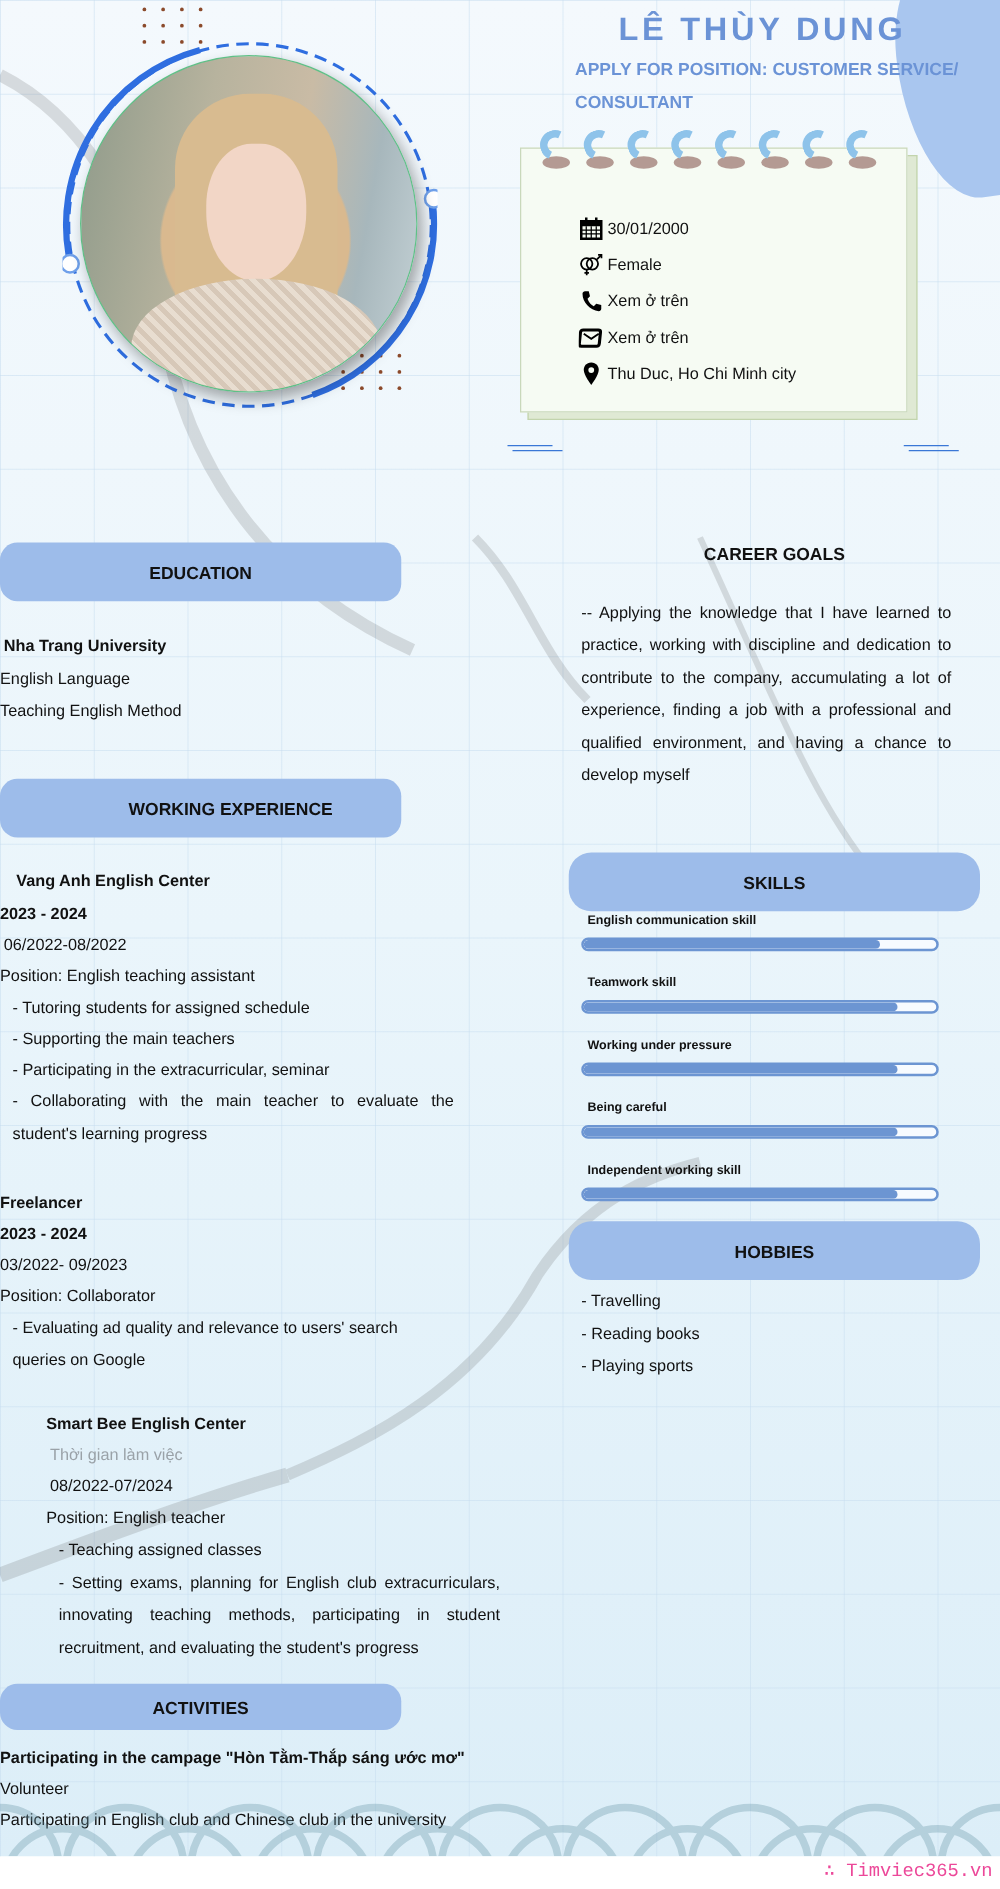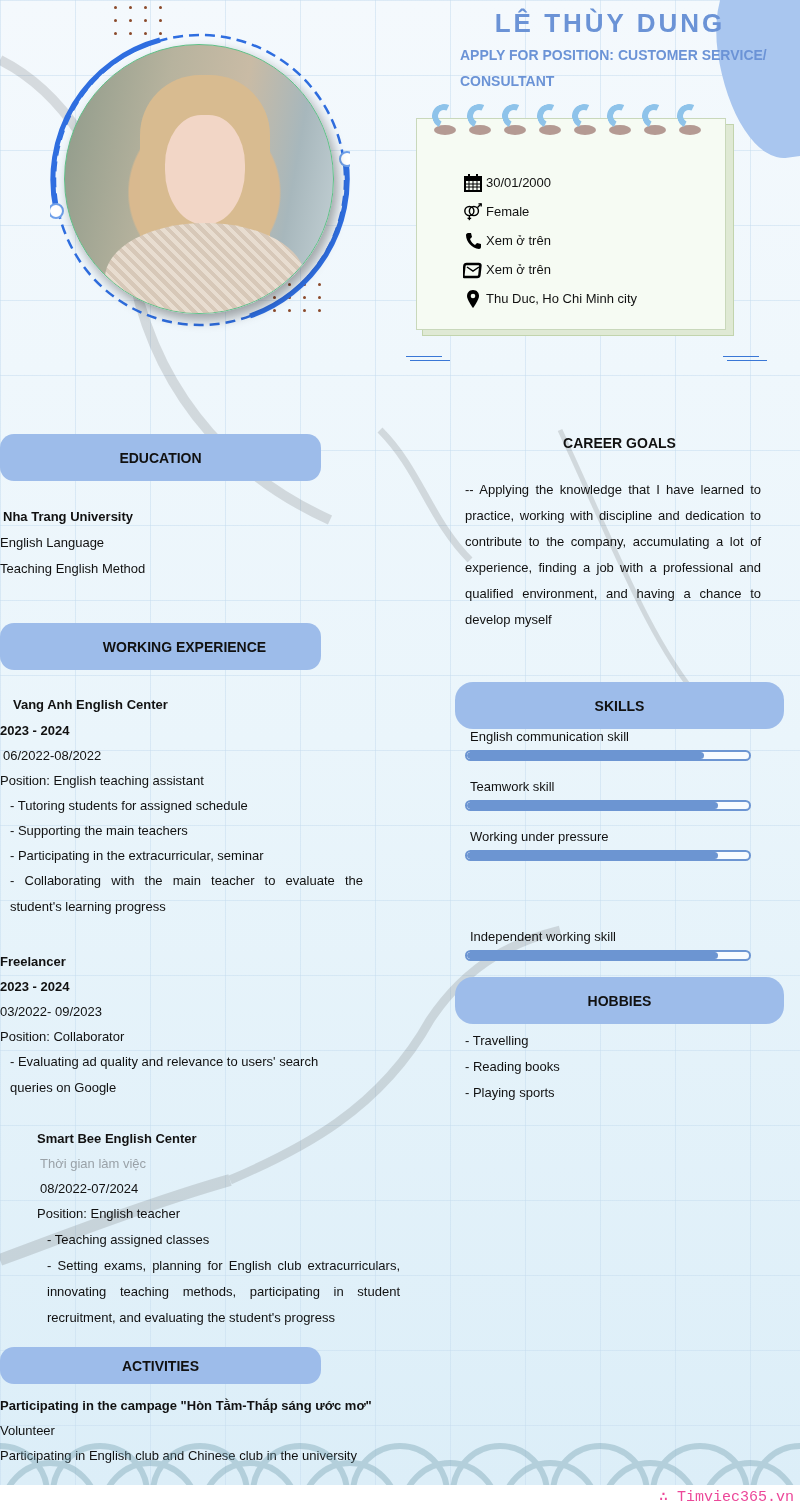--- a/index.html
+++ b/index.html
@@ -106,21 +106,21 @@
   }
 
   .txt { position: absolute; font-size: 13px; line-height: 26px; }
   .txt .b { font-weight: bold; }
   .txt .muted { color: #9aa2a8; }
   .ind { padding-left: 10px; }
   .just { text-align: justify; }
 
   
   .skill { position: absolute; left: 465px; width: 290px; }
-  .skill-label { font-size: 13px; padding-left: 5px; height: 18px; line-height: 18px; }
+  .skill-label { font-size: 10px; padding-left: 5px; height: 18px; line-height: 18px; font-weight: bold; }
   .bar {
     margin-top: 4px; width: 286px; height: 11px; border: 2px solid #6c95d2; border-radius: 6px;
     background: #f7fbff; position: relative; overflow: hidden;
   }
   .bar .fill { position: absolute; left: 0; top: 0; bottom: 0; background: #6c95d2; border-radius: 5px; }
 
   
   .scallop {
     position: absolute; left: 0; top: 1435px; width: 800px; height: 50px; overflow: hidden; opacity: 0.35;
   }
@@ -356,20 +356,26 @@
     <div class="bar">
         <div class="fill" style="width:89%"></div>
       </div>
   </div>
   <div class="skill" style="top:828px;">
     <div class="skill-label">Working under pressure</div>
     <div class="bar">
         <div class="fill" style="width:89%"></div>
       </div>
   </div>
+  <div class="skill" style="top:878px;">
+    <div class="skill-label">Being careful</div>
+    <div class="bar">
+        <div class="fill" style="width:89%"></div>
+      </div>
+  </div>
   <div class="skill" style="top:928px;">
     <div class="skill-label">Independent working skill</div>
     <div class="bar">
         <div class="fill" style="width:89%"></div>
       </div>
   </div>
 
   <div class="sec-pill" style="left:455px;top:977px;width:329px;height:47px;border-radius:18px;">HOBBIES</div>
   <div class="txt" style="left:465px;top:1028px;width:300px;">
     <div>- Travelling</div>

